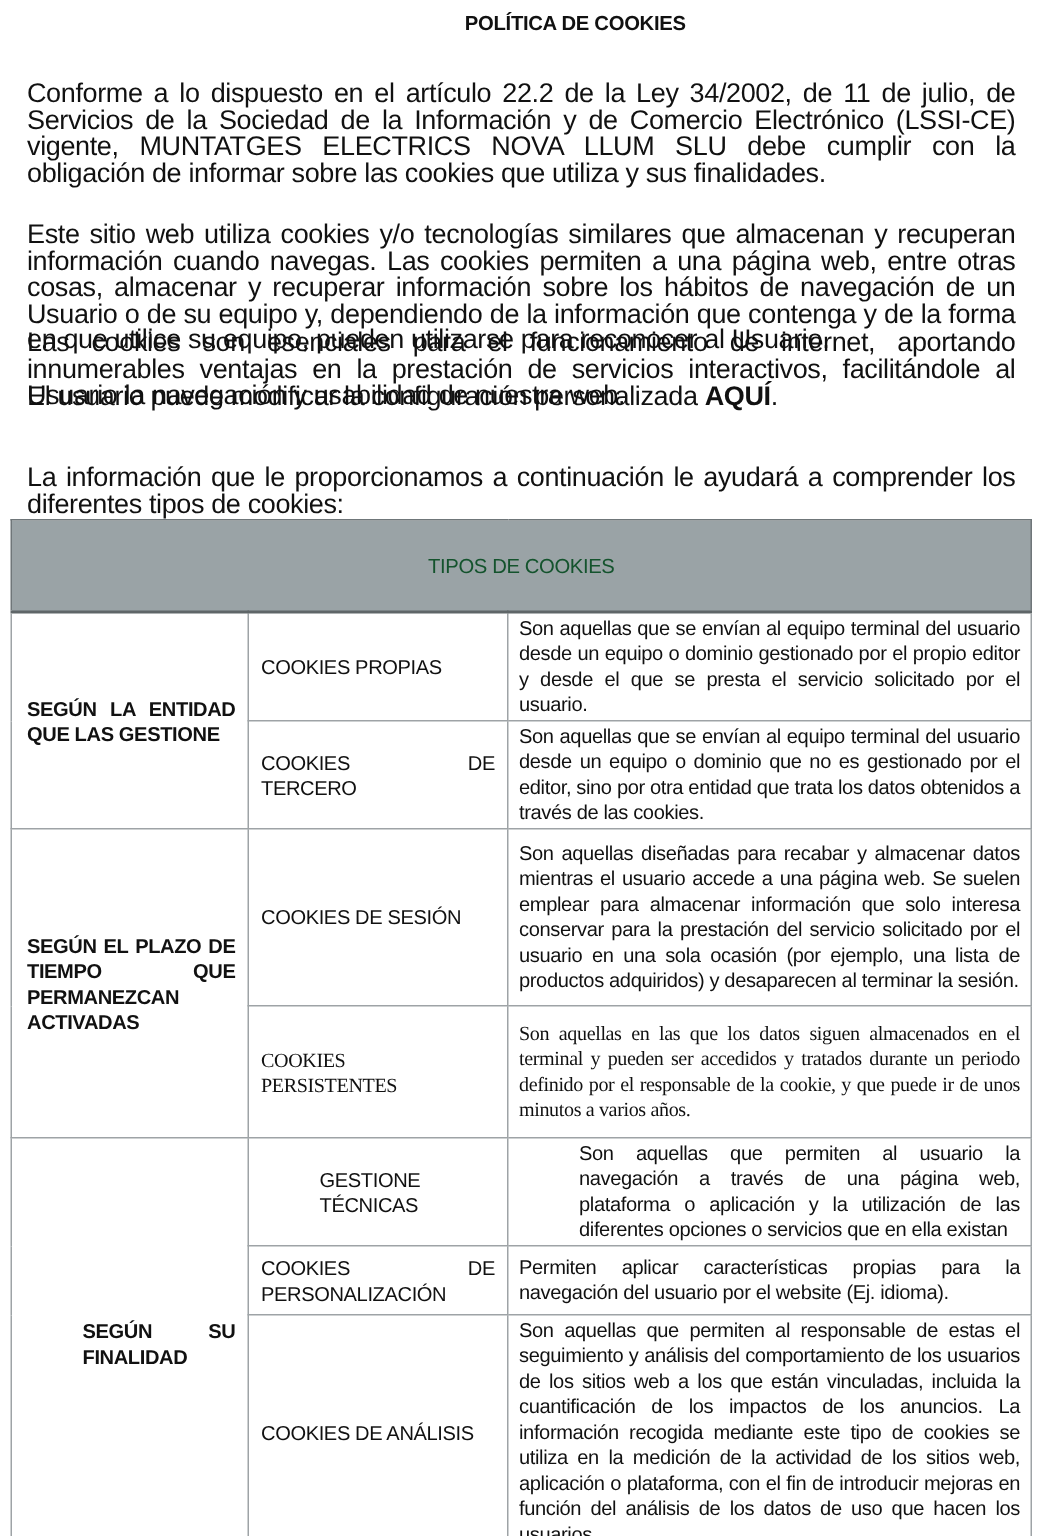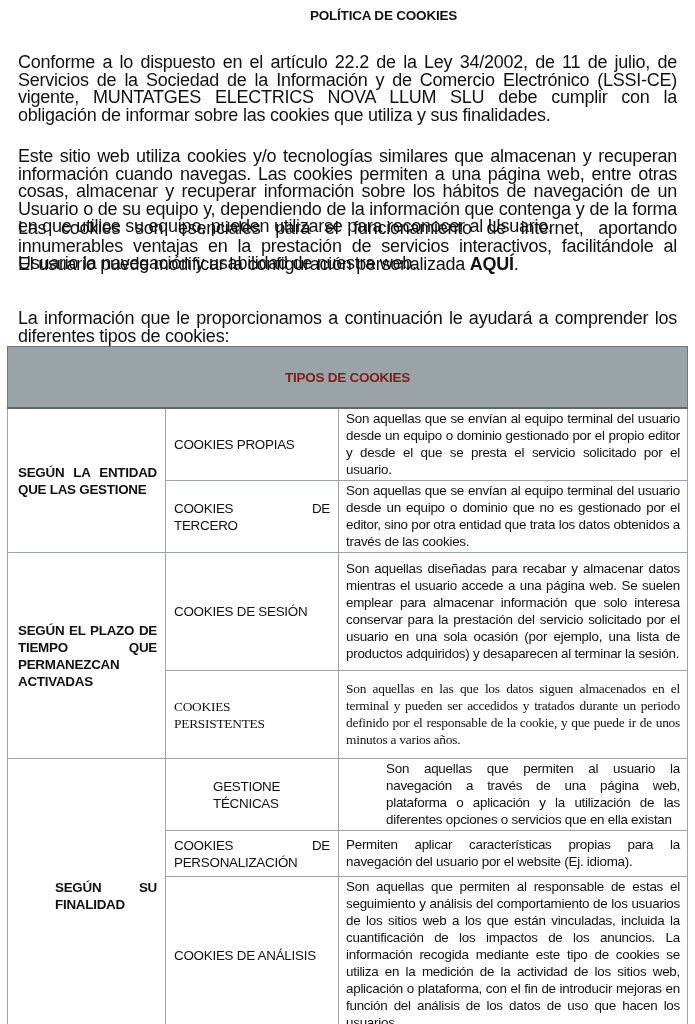--- a/index.html
+++ b/index.html
@@ -28,21 +28,21 @@
 
   table.cookies {
     position: absolute; left: 7px; top: 346px; width: 680px;
     border-collapse: collapse; table-layout: fixed;
     font-size: 13.4px; letter-spacing: -0.25px;
   }
   table.cookies td, table.cookies th {
     border: 1px solid #9ea3a6; vertical-align: middle;
   }
   table.cookies th.head {
-    background: #9aa3a6; color: #7f1d1d; font-weight: bold;
+    background: #9aa3a6; color: #14532d; font-weight: normal;
     height: 58px; font-size: 13.5px;
     border: 1px solid #6f7679; border-bottom: 2px solid #5f6668;
   }
   col.c1 { width: 158px; }
   col.c2 { width: 173px; }
   col.c3 { width: 349px; }
   td.group {
     font-weight: bold; padding: 0 8px 0 10px; line-height: 17px;
     text-align: justify; text-align-last: left;
   }

